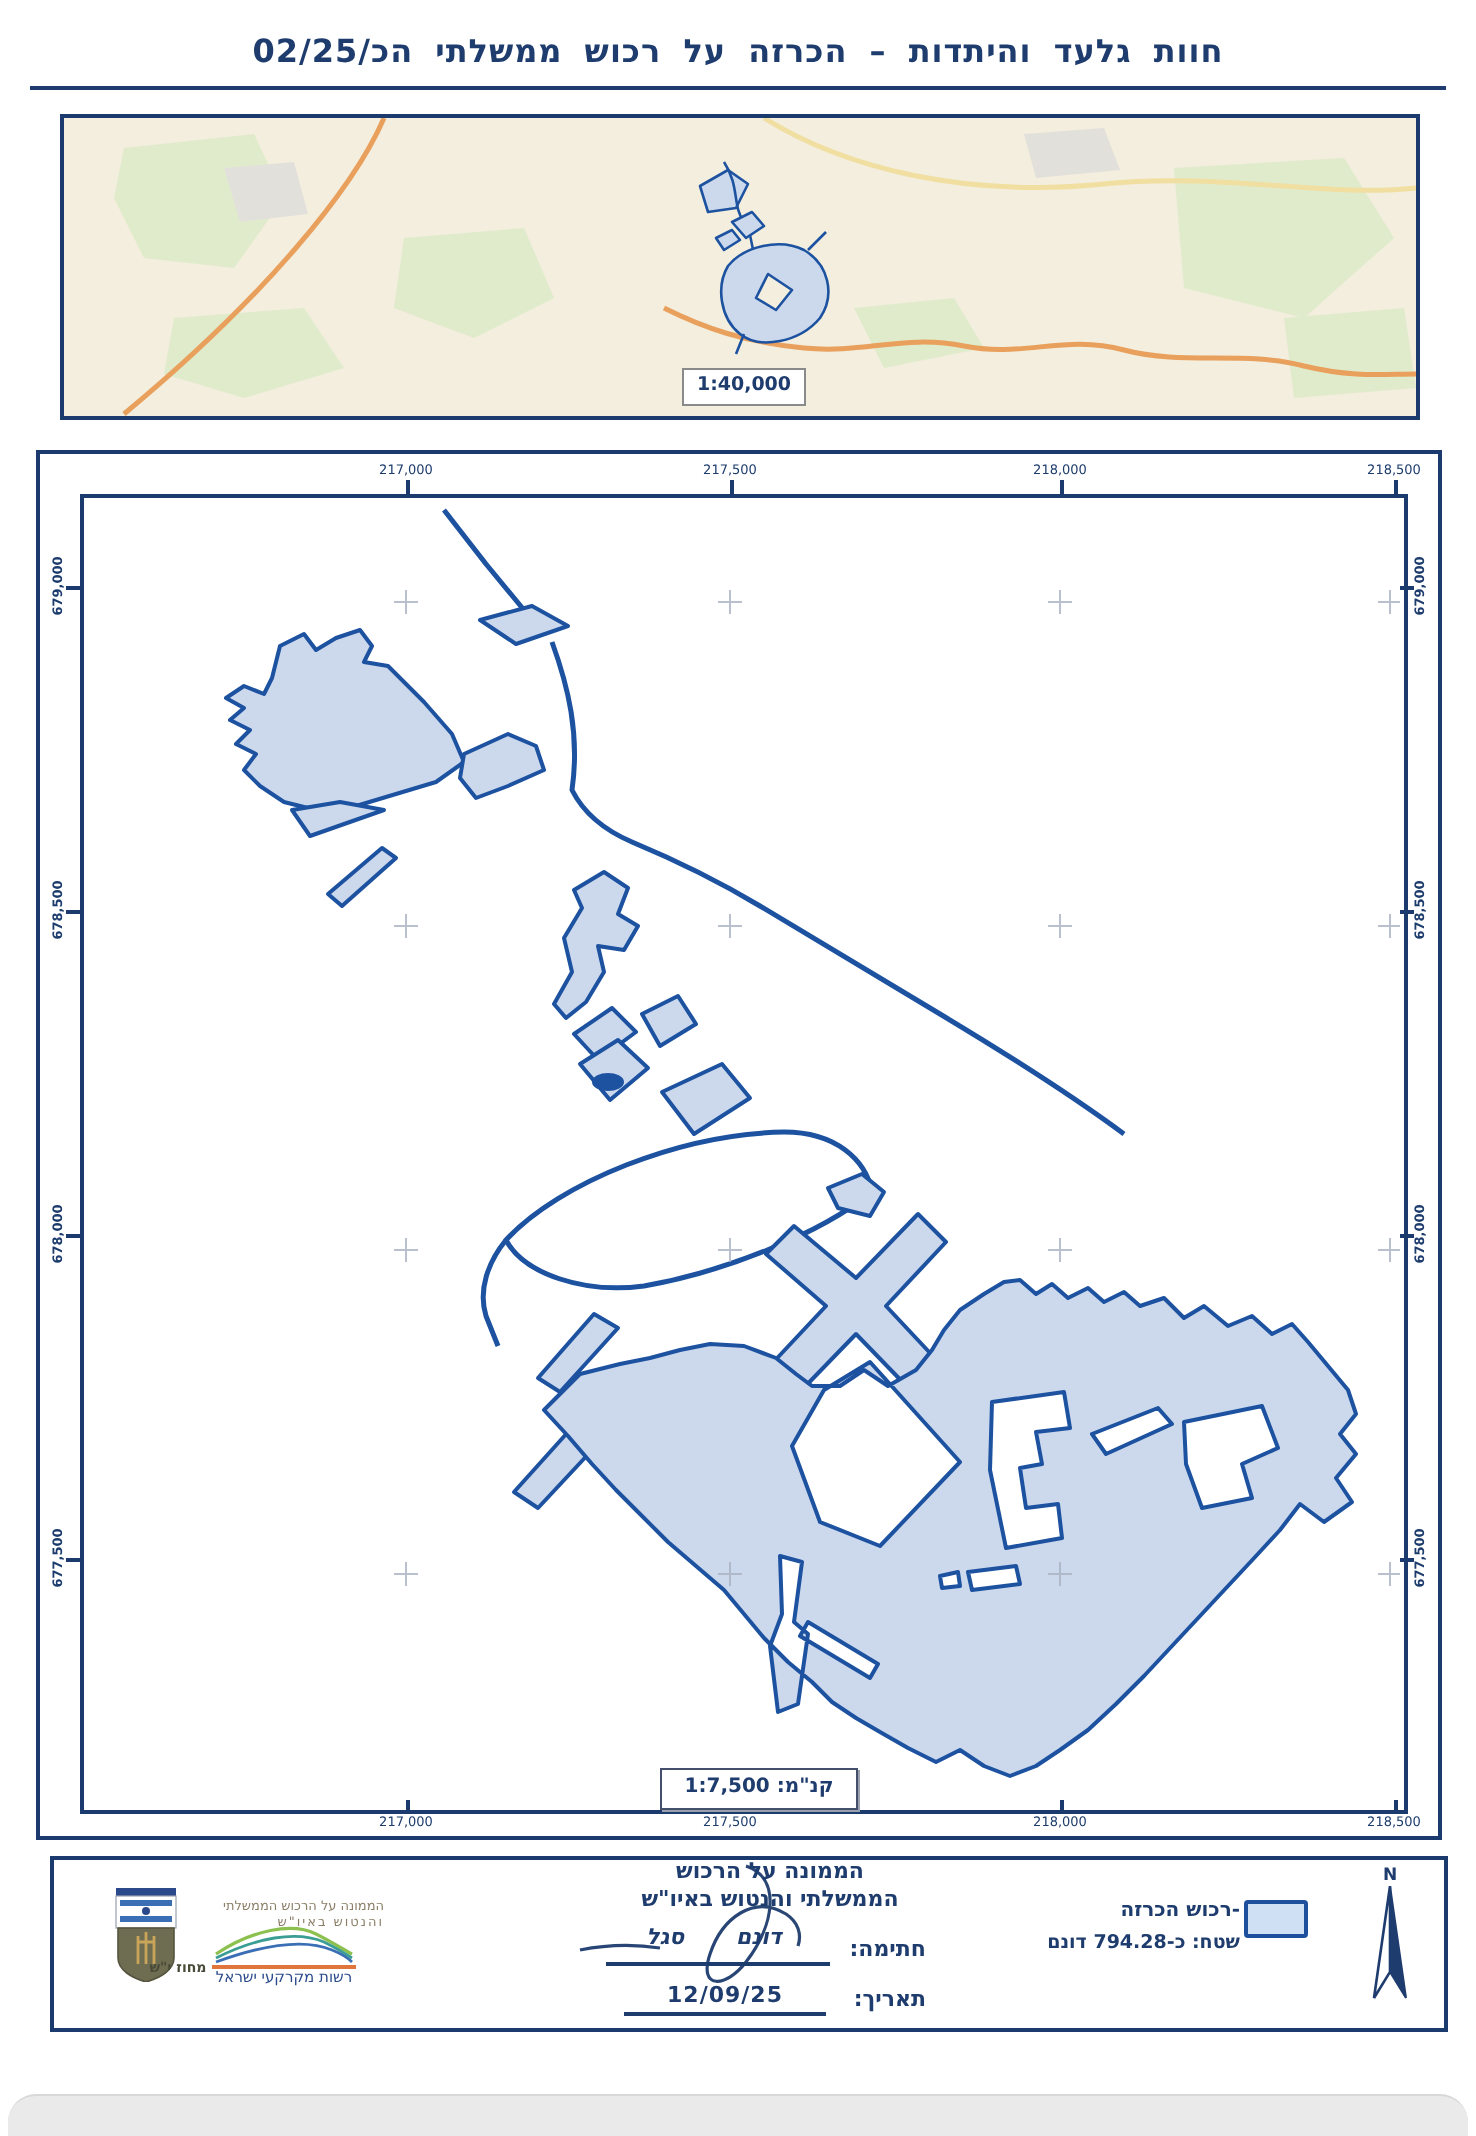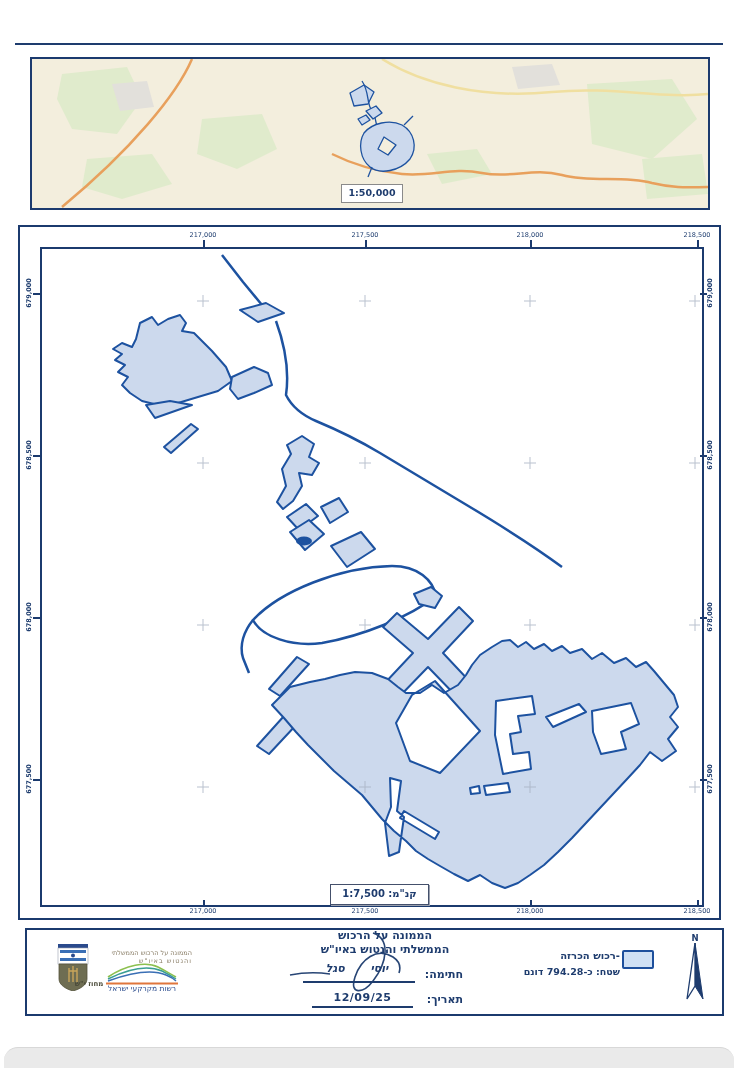--- a/index.html
+++ b/index.html
@@ -45,20 +45,21 @@
   #district{left:72px;top:980px;width:34px;text-align:center;font-size:7px;font-weight:bold;color:#4a4a38;direction:rtl;}
   
   #bottom-bar{left:4px;top:1047px;width:730px;height:21px;background:#eaeaea;border-top:1px solid #d8d8d8;
         border-radius:14px 14px 0 0;}
 </style>
 </head>
 <body>
 
 <div id="page">
 
+  <div class="abs" id="title">חוות גלעד והיתדות – הכרזה על רכוש ממשלתי הכ/02/25</div>
   <div class="abs" id="title-rule"></div>
 
   <div class="abs" id="overview-box">
     <svg width="676" height="149" viewBox="0 0 676 149">
       <rect x="0" y="0" width="676" height="149" fill="#f3eedd"></rect>
 
       <g fill="#e0ebcc" stroke="none">
         <path d="M30,15 L95,8 L110,40 L85,75 L40,70 L25,40 Z"></path>
         <path d="M170,60 L230,55 L245,90 L205,110 L165,95 Z"></path>
         <path d="M55,100 L120,95 L140,125 L90,140 L50,128 Z"></path>
@@ -79,21 +80,21 @@
         <path d="M318,34 L332,26 L342,33 L336,45 L322,47 Z"></path>
         <path d="M330,22 C338,34 334,44 340,52 C346,60 342,70 350,76" fill="none"></path>
         <path d="M334,52 L344,47 L350,54 L341,60 Z"></path>
         <path d="M326,60 l8,-4 4,5 -8,5 z"></path>
         <path fill-rule="evenodd" d="M332,74 C340,64 358,60 370,66 C382,73 386,88 378,100 C368,112 348,116 338,108 C328,100 326,84 332,74 Z M352,78 L364,86 L356,96 L346,90 Z"></path>
         <path d="M372,66 L381,57" fill="none"></path>
         <path d="M340,108 L336,118" fill="none"></path>
       </g>
     </svg>
   </div>
-  <div class="abs" id="overview-scale">1:50,000</div>
+  <div class="abs" id="overview-scale">1:40,000</div>
 
   <div class="abs" id="outer-frame"></div>
   <div class="abs" id="inner-frame"></div>
 
   <div class="tick-x" style="left:203px;top:231px;">217,000</div>
   <div class="tick-x" style="left:365px;top:231px;">217,500</div>
   <div class="tick-x" style="left:530px;top:231px;">218,000</div>
   <div class="tick-x" style="left:697px;top:231px;">218,500</div>
 
   <div class="tick-x" style="left:203px;top:907px;">217,000</div>
@@ -184,21 +185,21 @@
   <div class="abs" id="main-scale">
     <span>קנ"מ:</span>
     <span>1:7,500</span>
   </div>
 
   <div class="abs" id="footer-box"></div>
 
   <div class="abs navy-sm" id="auth1">הממונה על הרכוש</div>
   <div class="abs navy-sm" id="auth2">הממשלתי והנטוש באיו"ש</div>
   <div class="abs navy-sm" id="sig-label">חתימה:</div>
-  <div class="abs navy-sm" id="sig-name">יוסי סגל</div>
+  <div class="abs navy-sm" id="sig-name">דונם סגל</div>
   <div class="abs" id="sig-line"></div>
   <div class="abs navy-sm" id="date-label">תאריך:</div>
   <div class="abs navy-sm" id="date-value">12/09/25</div>
   <div class="abs" id="date-line"></div>
   <svg class="abs" style="left:285px;top:929px;" width="140" height="72" viewBox="0 0 140 72">
     <g fill="none" stroke="#1d3c6e" stroke-width="1.6" opacity="0.95">
       <path d="M5,46 C20,43 32,43 45,45"></path>
       <path d="M88,4 C106,10 102,34 88,52 C78,65 64,66 70,48 C76,30 92,18 108,28 C114,32 116,38 114,44"></path>
     </g>
   </svg>

